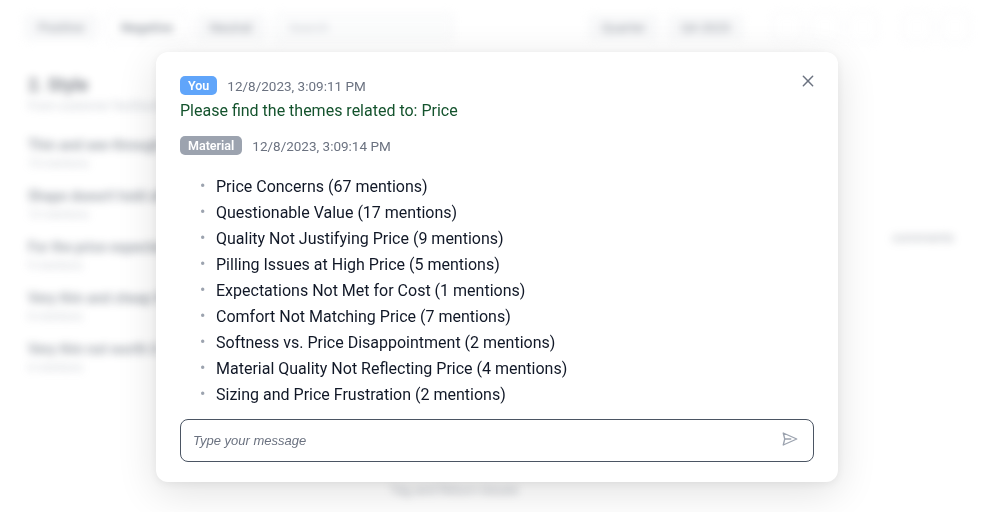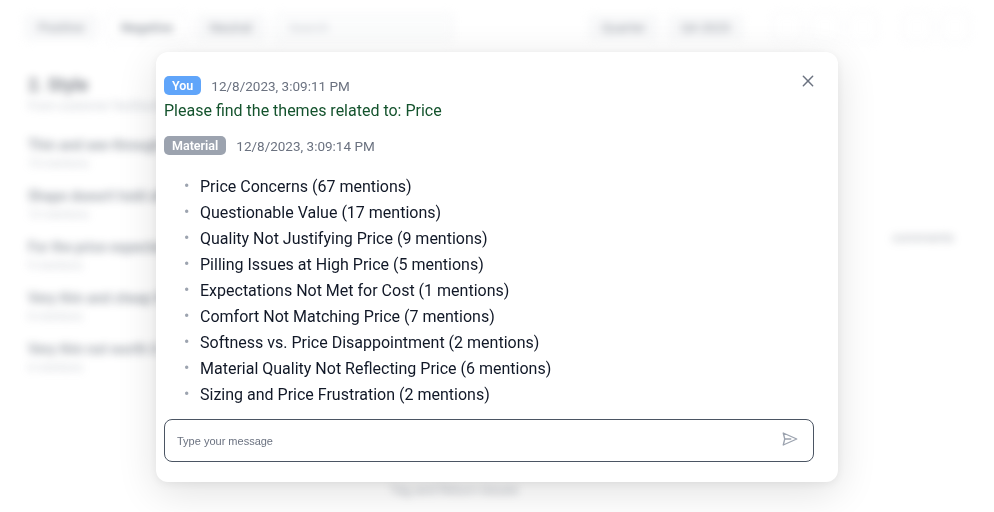--- a/index.html
+++ b/index.html
@@ -84,21 +84,21 @@
 
   
   .modal {
     position: absolute;
     left: 156px;
     top: 52px;
     width: 682px;
     background: #fff;
     border-radius: 12px;
     box-shadow: 0 10px 40px rgba(0,0,0,0.12), 0 2px 8px rgba(0,0,0,0.06);
-    padding: 24px 24px 20px 8px;
+    padding: 24px 24px 20px 24px;
   }
   .close-btn {
     position: absolute;
     top: 18px;
     right: 18px;
     width: 24px;
     height: 24px;
     background: transparent;
     border: none;
     cursor: pointer;
@@ -159,23 +159,24 @@
     align-items: center;
     border: 1px solid #4b5563;
     border-radius: 8px;
     padding: 8px 12px;
     gap: 8px;
   }
   .input-row input {
     flex: 1;
     border: none;
     outline: none;
-    font-size: 11px;
+    font-size: 13px;
     color: #b91c1c;
     background: transparent;
+    font-style: italic;
   }
   .input-row input::placeholder { color: #6b7280; }
   .send-btn {
     background: transparent;
     border: none;
     cursor: pointer;
     color: #9ca3af;
     display: flex;
     align-items: center;
     padding: 2px;
@@ -251,21 +252,21 @@
     <span class="timestamp">12/8/2023, 3:09:14 PM</span>
   </div>
   <ul class="themes-list">
     <li>Price Concerns (67 mentions)</li>
     <li>Questionable Value (17 mentions)</li>
     <li>Quality Not Justifying Price (9 mentions)</li>
     <li>Pilling Issues at High Price (5 mentions)</li>
     <li>Expectations Not Met for Cost (1 mentions)</li>
     <li>Comfort Not Matching Price (7 mentions)</li>
     <li>Softness vs. Price Disappointment (2 mentions)</li>
-    <li>Material Quality Not Reflecting Price (6 mentions)</li>
+    <li>Material Quality Not Reflecting Price (4 mentions)</li>
     <li>Sizing and Price Frustration (2 mentions)</li>
   </ul>
 
   <div class="input-row">
     <input type="text" placeholder="Type your message" style="">
     <button class="send-btn">
       <span>
         <svg viewBox="0 0 24 24" fill="none" stroke="currentColor" stroke-width="1.8" stroke-linejoin="round" stroke-linecap="round">
           <path d="M3 20l18-8L3 4l2 8-2 8z"></path>
           <line x1="5" y1="12" x2="13" y2="12"></line>

